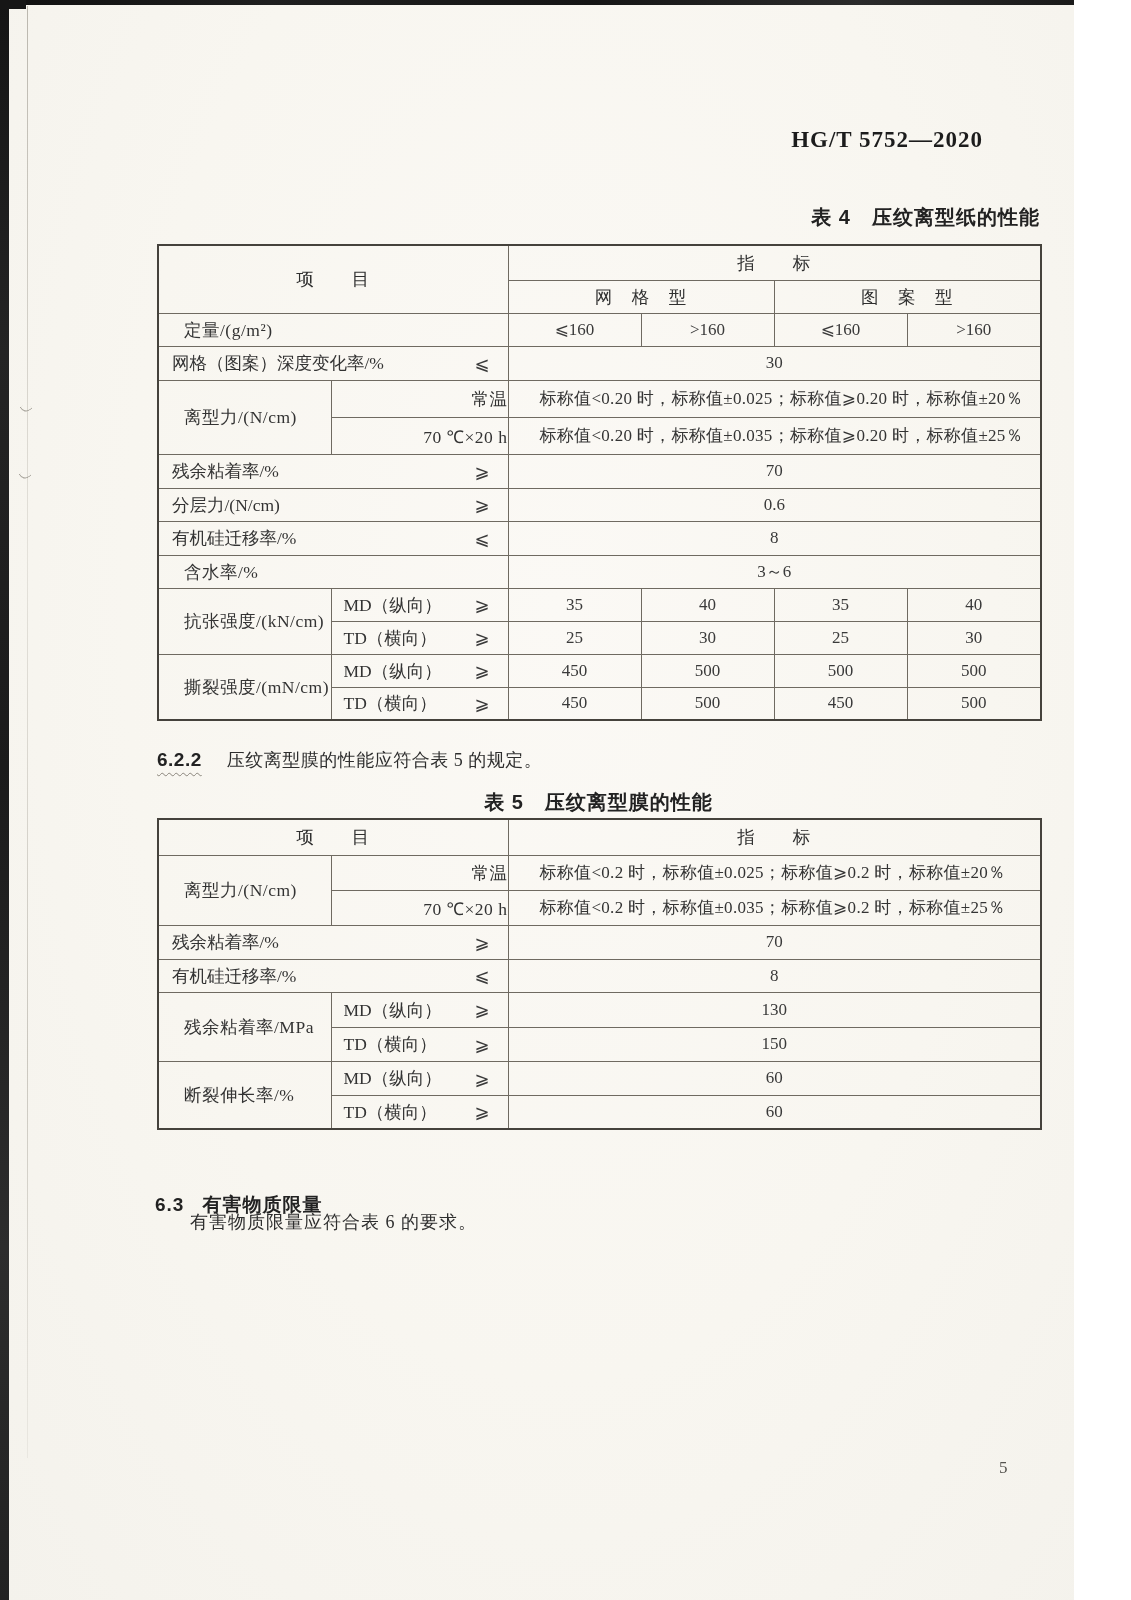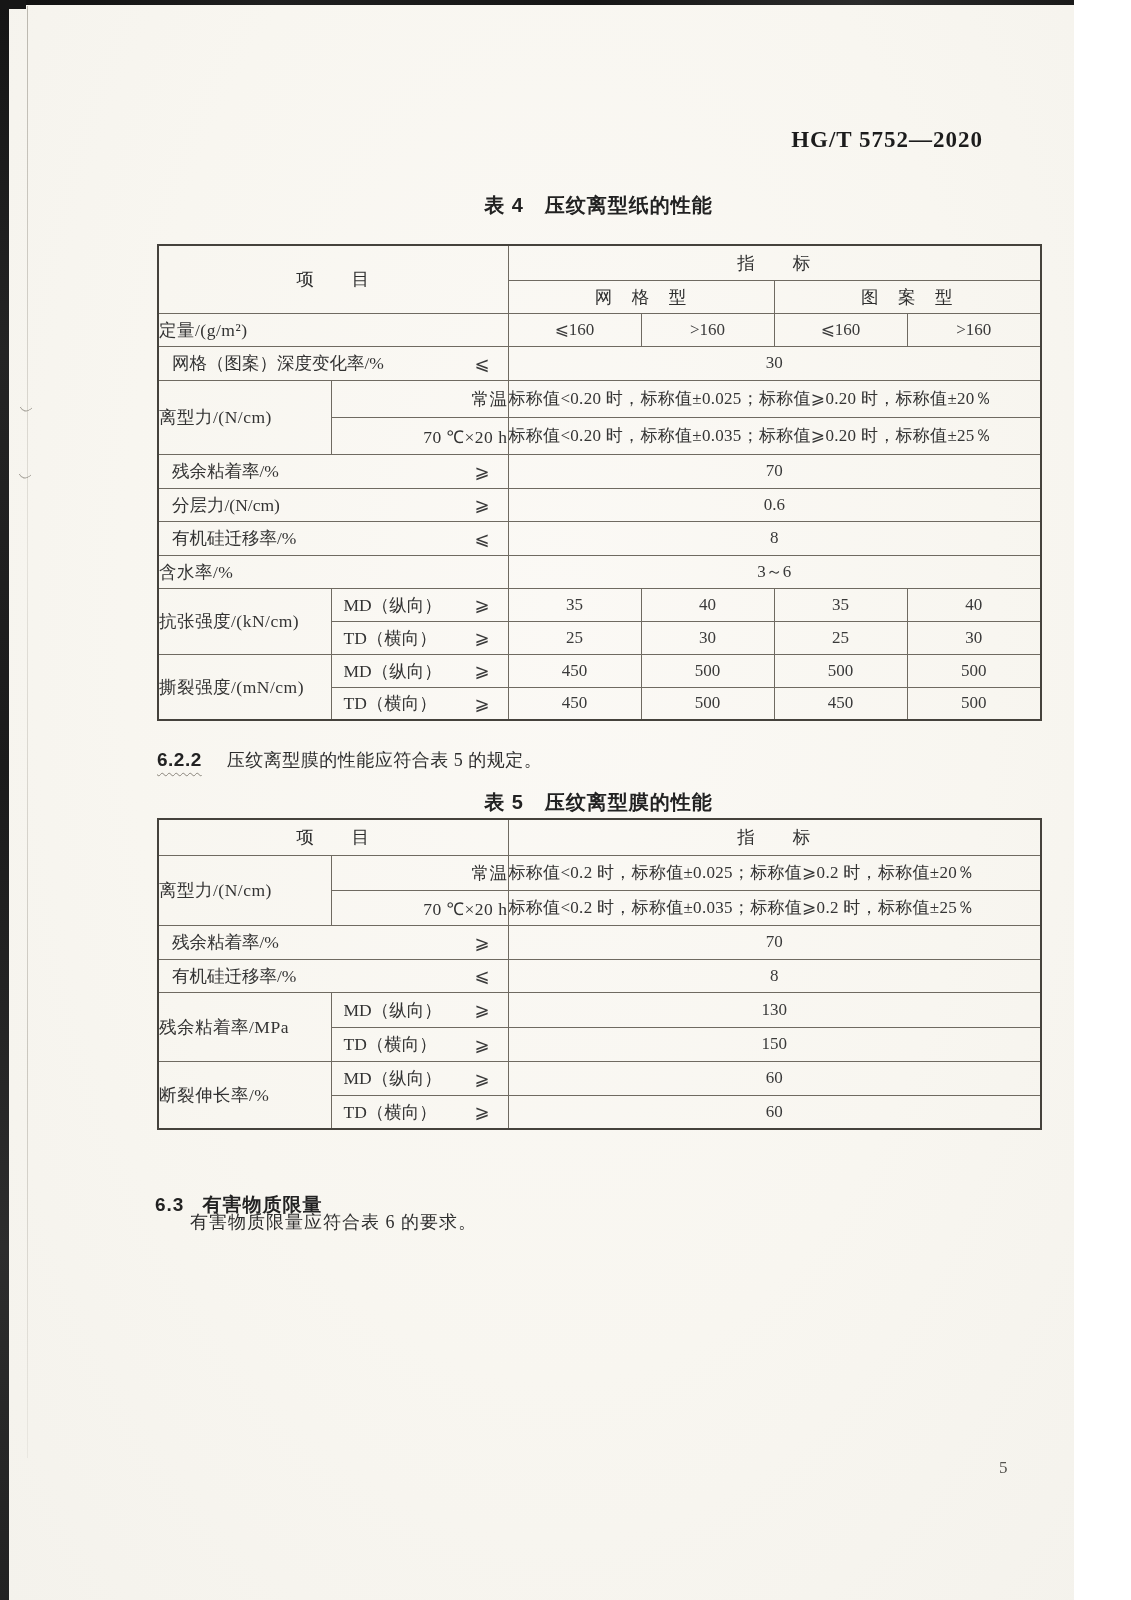--- a/index.html
+++ b/index.html
@@ -23,34 +23,34 @@
   .mark-a{left:21px;top:404px;}
   .mark-b{left:20px;top:471px;}
 
   .doc-number{position:absolute;top:127px;right:91px;
     font-family:"Liberation Serif", serif;font-weight:700;font-size:23px;
     letter-spacing:1px;color:#1c1c1c;}
 
   .caption{position:absolute;left:157px;width:883px;text-align:center;
     font-family:"Liberation Sans", sans-serif;font-weight:700;font-size:20px;color:#222;
     letter-spacing:1px;}
-  .caption-4{top:192px;}
+  .caption-4{top:204px;text-align:right;}
   .caption-5{top:789px;}
 
   table.spec{position:absolute;left:157px;border-collapse:collapse;table-layout:fixed;
     width:883px;border:2px solid #45423c;background:transparent;}
   .table-4{top:244px;}
   .table-5{top:818px;}
   td{border:1px solid #6f6a61;font-size:17.5px;color:#333;padding:0;
     vertical-align:middle;overflow:hidden;}
   td.hd{text-align:center;letter-spacing:1px;color:#2f2f2f;}
-  td.lbl{padding-left:0;text-align:left;letter-spacing:.5px;}
+  td.lbl{padding-left:25px;text-align:left;letter-spacing:.5px;}
   td.sub{padding-left:12px;text-align:right;letter-spacing:.5px;}
   td.num{text-align:center;font-size:17px;color:#3a3a3a;margin-top:16px;}
-  td.txt{padding-left:0;text-align:left;font-size:17px;letter-spacing:.3px;color:#343434;}
+  td.txt{padding-left:31px;text-align:left;font-size:17px;letter-spacing:.3px;color:#343434;}
   .cellflex{display:flex;align-items:center;justify-content:space-between;}
   .cellflex .sym{padding-right:18px;}
   .sym{font-family:"DejaVu Sans", sans-serif;font-size:18px;color:#3a3a3a;}
 
   .para{position:absolute;left:157px;font-size:18px;color:#2e2e2e;letter-spacing:.5px;}
   .para-622{top:748px;}
   .sec-num{font-family:"Liberation Sans", sans-serif;font-weight:700;font-size:19px;
     margin-right:25px;color:#222;
     text-decoration:underline;text-decoration-style:wavy;text-decoration-color:#8a857b;
     text-underline-offset:6px;text-decoration-thickness:1px;}

